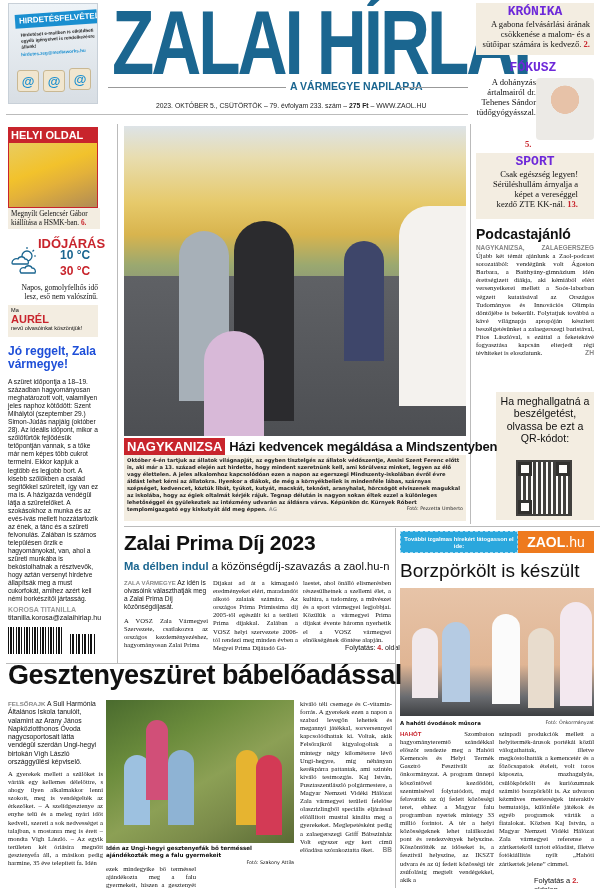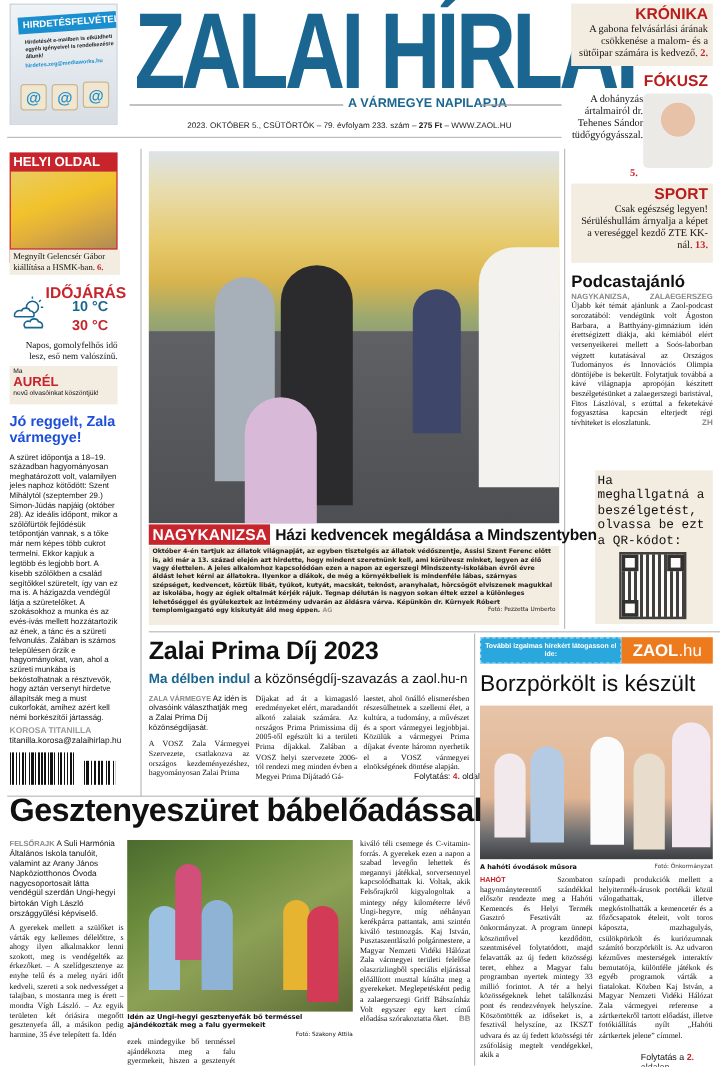--- a/index.html
+++ b/index.html
@@ -12,21 +12,21 @@
 #ad-box .mail{position:absolute;left:12px;top:46px;font-size:4.6px;color:#1a8fd0;font-weight:bold;font-family:"Liberation Sans",sans-serif;transform:rotate(-4deg)}
 .cube{position:absolute;width:22px;height:22px;background:#f1e6cf;border:1px solid #c9b893;border-radius:3px;color:#1a8fd0;font-weight:bold;font-size:13px;text-align:center;line-height:21px;font-family:"Liberation Sans",sans-serif}
 #logo{left:112px;top:2px;width:355px;height:82px;font-family:"Liberation Sans",sans-serif;font-weight:bold;color:#1b6690;font-size:90px;line-height:82px;letter-spacing:-4px;transform:scaleX(0.77);transform-origin:left top;white-space:nowrap}
 #subtitle{left:290px;top:80px;font-size:10.5px;font-weight:bold;color:#1b6690;font-family:"Liberation Sans",sans-serif;letter-spacing:0px}
 .sub-line{top:87px;height:1px;background:#999}
 #dateline{left:156px;top:102px;font-size:6.8px;font-family:"Liberation Sans",sans-serif;color:#222;white-space:nowrap}
 #dateline b{font-weight:bold}
 #top-rule{left:6px;top:114px;width:462px;height:1px;background:#bbb}
 
 .kr-box{background:#f3ede1}
-.kr-title{font-family:Liberation Sans, sans-serif;font-weight:bold;color:#b91c1c;text-align:right}
+.kr-title{font-family:Liberation Mono, monospace;font-weight:bold;color:#6d28d9;text-align:center}
 .kr-text{text-align:right;font-size:8.6px;line-height:10px;color:#111}
 .kr-page{color:#c8242c;font-weight:bold}
 
 #helyi{left:8px;top:127px;width:90px;height:92px;background:#c8242c}
 #helyi .h{color:#fff;font-size:11px;font-weight:bold;font-family:"Liberation Sans",sans-serif;padding:2px 3px}
 #helyi-photo{left:9px;top:143px;width:88px;height:64px;background:linear-gradient(160deg,#e9cc60 0%,#f2c22c 40%,#e3b13a 60%,#b08b55 100%)}
 #helyi-cap{left:8px;top:208px;width:92px;background:#f3ede1;font-size:7.2px;line-height:8.6px;padding:2px 3px}
 .red{color:#c8242c;font-weight:bold}
 #idojaras{left:38px;top:236px;font-size:13px;color:#c8242c;font-weight:bold;font-family:"Liberation Sans",sans-serif}
 #temp1{left:60px;top:248px;font-size:12px;color:#1b6690;font-weight:bold;font-family:"Liberation Sans",sans-serif}
@@ -95,33 +95,33 @@
   <div class="kr-text"><span>A gabona felvásárlási árának csökkenése a malom- és a sütőipar számára is kedvező.</span> <span class="kr-page">2.</span></div>
 </div>
 
 <div class="abs" style="left:476px;top:60px;width:118px;height:90px">
   <div class="kr-title" style="font-size:13px;padding-right:4px">FÓKUSZ</div>
   <div class="abs" style="left:60px;top:18px;width:58px;height:62px;background:radial-gradient(circle at 50% 35%,#e7c2a8 0 28%,#eceae6 29% 100%);border-radius:4px"></div>
   <div class="abs kr-text" style="left:0;top:17px;width:60px">A dohányzás ártalmairól dr. Tehenes Sándor tüdőgyógyásszal.</div>
   <div class="abs kr-page" style="left:49px;top:79px;font-size:8.6px">5.</div>
 </div>
 
-<div class="abs kr-box" style="left:476px;top:153px;width:118px;height:66px;padding:1px 4px">
+<div class="abs kr-box" style="left:476px;top:153px;width:118px;height:66px;padding:1px 16px">
   <div class="kr-title" style="font-size:13px">SPORT</div>
   <div class="kr-text"><span>Csak egészség legyen! Sérüléshullám árnyalja a képet a vereséggel kezdő ZTE KK-nál.</span> <span class="kr-page">13.</span></div>
 </div>
 
 <div class="abs" style="left:476px;top:226px;font-size:14px;font-weight:bold;font-family:'Liberation Sans',sans-serif">Podcastajánló</div>
 <div class="abs" style="left:476px;top:244px;width:118px;font-size:6.7px;line-height:8.1px;text-align:justify">
   <span class="grey" style="font-size:6.4px">NAGYKANIZSA, ZALAEGERSZEG</span>
   <span>Újabb két témát ajánlunk a Zaol-podcast sorozatából: vendégünk volt Ágoston Barbara, a Batthyány-gimnázium idén érettségizett diákja, aki kémiából elért versenyeikerei mellett a Soós-laborban végzett kutatásával az Országos Tudományos és Innovációs Olimpia döntőjébe is bekerült. Folytatjuk továbbá a kávé világnapja apropóján készített beszélgetésünket a zalaegerszegi baristával, Fitos Lászlóval, s ezúttal a feketekávé fogyasztása kapcsán elterjedt régi tévhiteket is eloszlatunk.</span>
   <span class="grey" style="float:right">ZH</span>
 </div>
 <div class="abs kr-box" style="left:496px;top:392px;width:98px;height:128px;padding:3px 2px">
-  <div style="text-align:left;font-size:10.6px;line-height:12.4px;font-family:Liberation Mono, monospace">Ha meghallgatná a beszélgetést, olvassa be ezt a QR-kódot:</div>
+  <div style="text-align:center;font-size:10.6px;line-height:12.4px;font-family:Liberation Sans, sans-serif">Ha meghallgatná a beszélgetést, olvassa be ezt a QR-kódot:</div>
   <div class="abs" style="left:22px;top:70px;width:52px;height:52px;background:repeating-linear-gradient(90deg,#222 0 3px,#fff 3px 5px),#222;opacity:.85;outline:2px solid #222">
     <div class="abs" style="left:0;top:0;width:14px;height:14px;border:3px solid #111;background:#fff"></div>
     <div class="abs" style="right:0;top:0;width:14px;height:14px;border:3px solid #111;background:#fff"></div>
     <div class="abs" style="left:0;bottom:0;width:14px;height:14px;border:3px solid #111;background:#fff"></div>
   </div>
 </div>
 
 <div class="abs vrule" style="left:117px;top:124px;height:540px"></div>
 
 <div id="helyi" class="abs">

